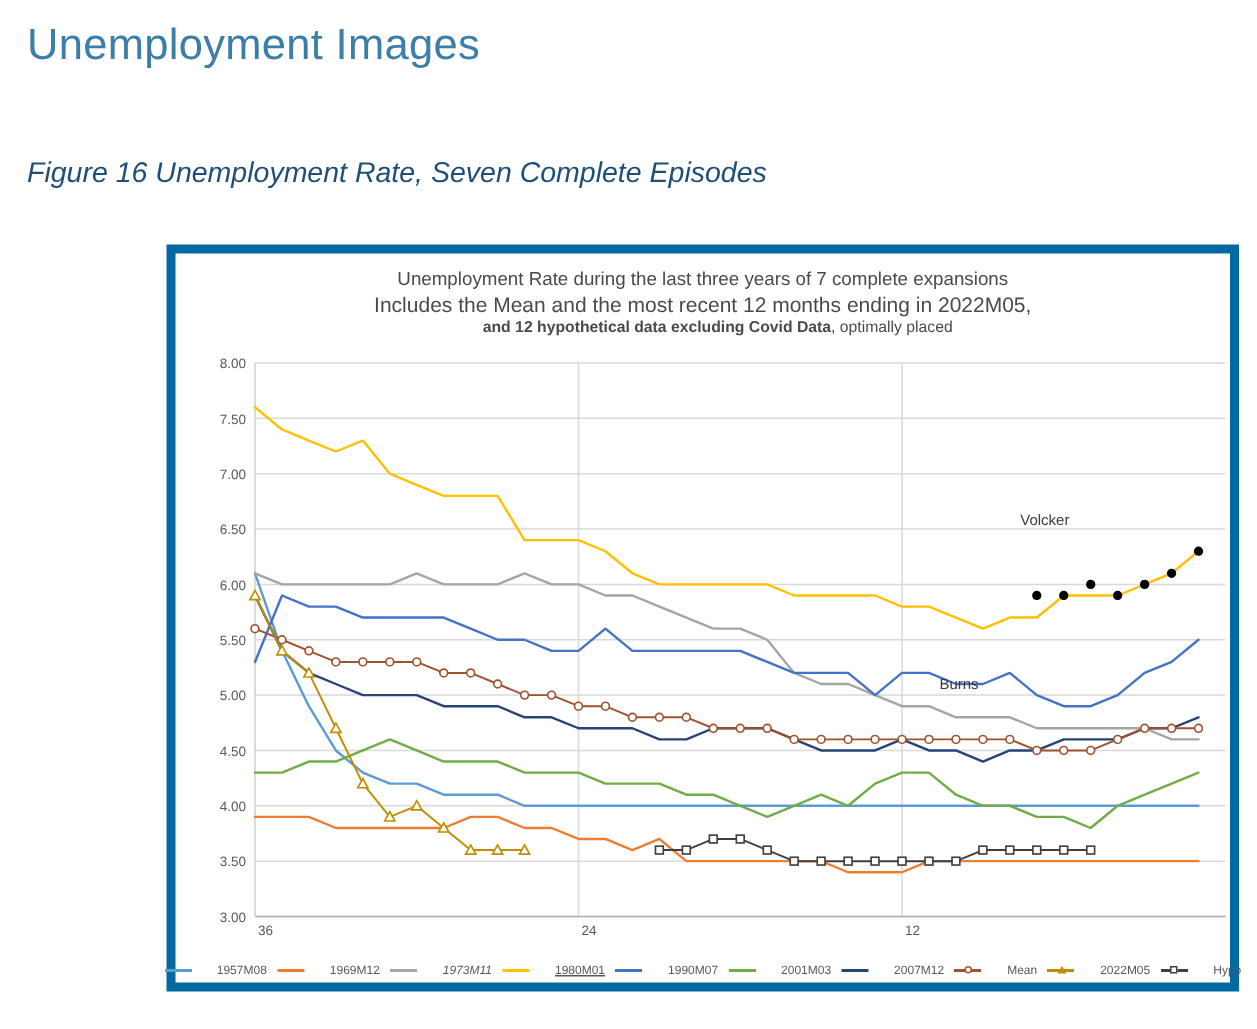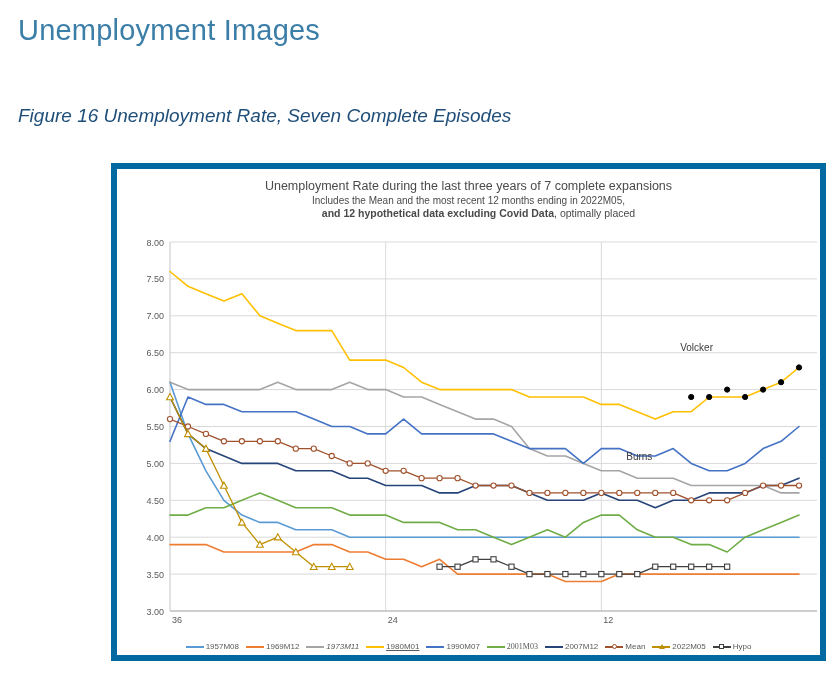--- a/index.html
+++ b/index.html
@@ -47,21 +47,21 @@
   }
   .chart-title-block {
     position: absolute;
     left: 0;
     top: 10px;
     width: 100%;
     text-align: center;
     color: #4a4a4a;
   }
   .ct-line1 { font-size: 12.5px; }
-  .ct-line2 { font-size: 10px; margin-top: 2px; }
+  .ct-line2 { font-size: 14px; margin-top: 2px; }
   .ct-line3 { font-size: 10.5px; margin-top: 1px; }
   .ct-line3 b { font-weight: bold; padding-left: 20px; }
   #plot-wrap {
     position: absolute;
     left: 0; top: 0;
     width: 715px; height: 498px;
   }
   #plot-svg { position: absolute; left: 0; top: 0; }
   #x-axis-label {
     position: absolute;
@@ -81,21 +81,21 @@
     justify-content: center;
     align-items: center;
     flex-wrap: nowrap;
     gap: 7px;
     font-size: 8px;
     color: #4a4a4a;
   }
   .legend-item {
     display: flex;
     align-items: center;
-    gap: 2px;
+    gap: 17px;
     white-space: nowrap;
   }
   .legend-swatch {
     width: 18px;
     height: 9px;
     position: relative;
   }
   .legend-swatch i {
     position: absolute;
     left: 0; top: 4px;
@@ -281,21 +281,21 @@
         <div class="legend-item">
           <span class="legend-swatch">
             <i style="background: rgb(68, 114, 196);"></i>
           </span>
           <span style="color: rgb(89, 89, 89);">1990M07</span>
         </div>
         <div class="legend-item">
           <span class="legend-swatch">
             <i style="background: rgb(112, 173, 71);"></i>
           </span>
-          <span style="color: rgb(89, 89, 89); font-family: Liberation Serif, serif;">2001M03</span>
+          <span style="color: rgb(89, 89, 89);">2001M03</span>
         </div>
         <div class="legend-item">
           <span class="legend-swatch">
             <i style="background: rgb(38, 68, 120);"></i>
           </span>
           <span style="color: rgb(89, 89, 89);">2007M12</span>
         </div>
         <div class="legend-item">
           <span class="legend-swatch">
             <i style="background: rgb(160, 82, 45);"></i>

